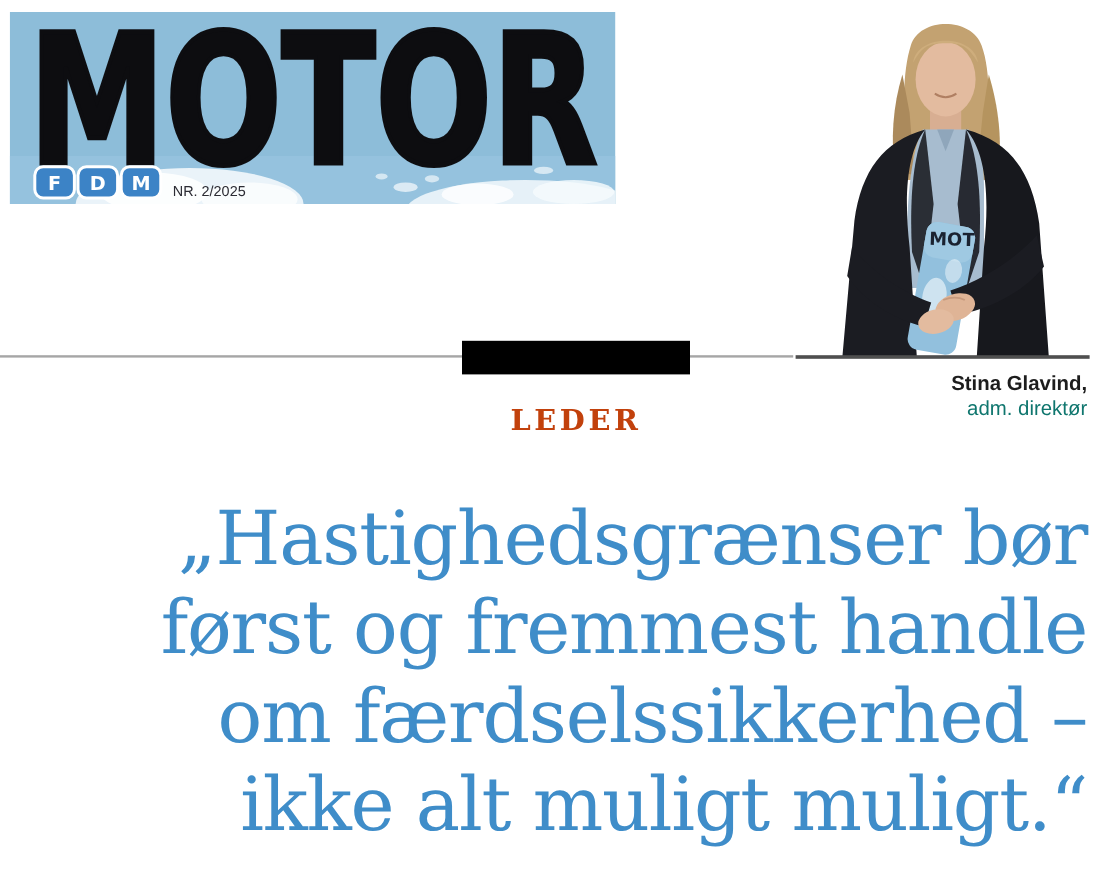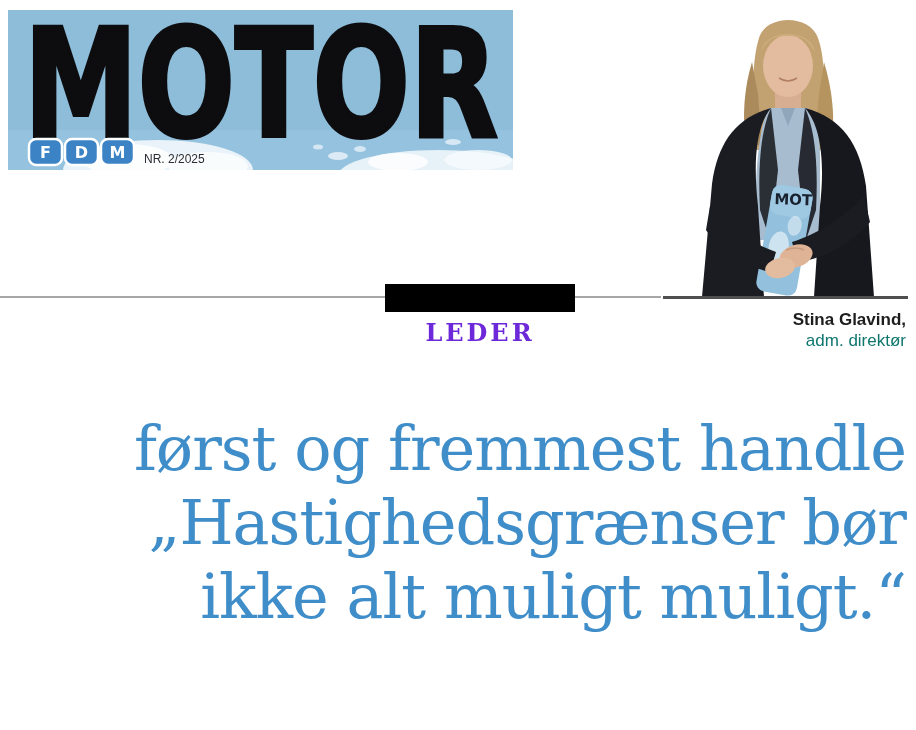--- a/index.html
+++ b/index.html
@@ -46,28 +46,28 @@
   .redaction-bar {
     position: absolute;
     left: 385px; top: 284px;
     width: 190px; height: 28px;
     background: #000000;
   }
 
   
   .section-label {
     position: absolute;
-    left: 360px; top: 318px;
+    left: 360px; top: 335px;
     width: 240px;
     text-align: center;
     font-family: "DejaVu Serif", serif;
     font-weight: bold;
     font-size: 24px;
     letter-spacing: 3px;
-    color: #6d28d9;
+    color: #c2410c;
   }
 
   
   .byline {
     position: absolute;
     right: 10px; top: 310px;
     text-align: right;
     line-height: 1.22;
   }
   .byline-name {
@@ -184,18 +184,19 @@
   <div class="redaction-bar"></div>
 
   <div class="section-label">LEDER</div>
 
   <div class="byline">
     <div class="byline-name">Stina Glavind,</div>
     <div class="byline-role">adm. direktør</div>
   </div>
 
   <div class="quote">
+    <div>„Hastighedsgrænser bør</div>
     <div>først og fremmest handle</div>
-    <div>„Hastighedsgrænser bør</div>
+    <div>om færdselssikkerhed –</div>
     <div>ikke alt muligt muligt.“</div>
   </div>
 
 </div>
 
 </body></html>

